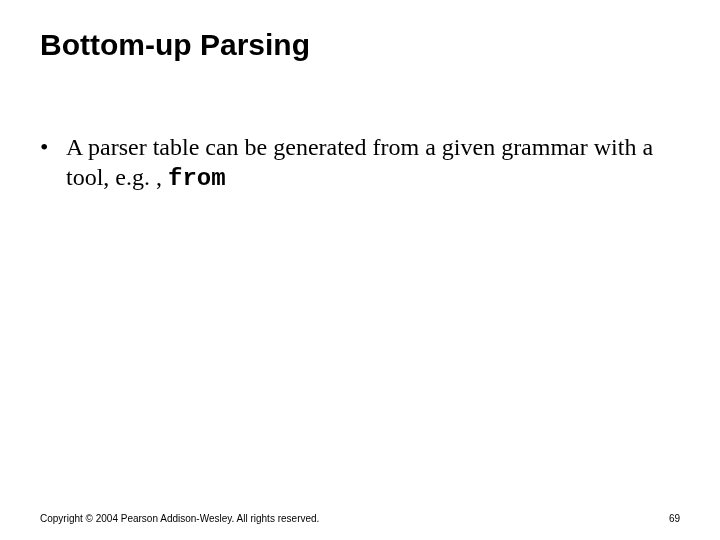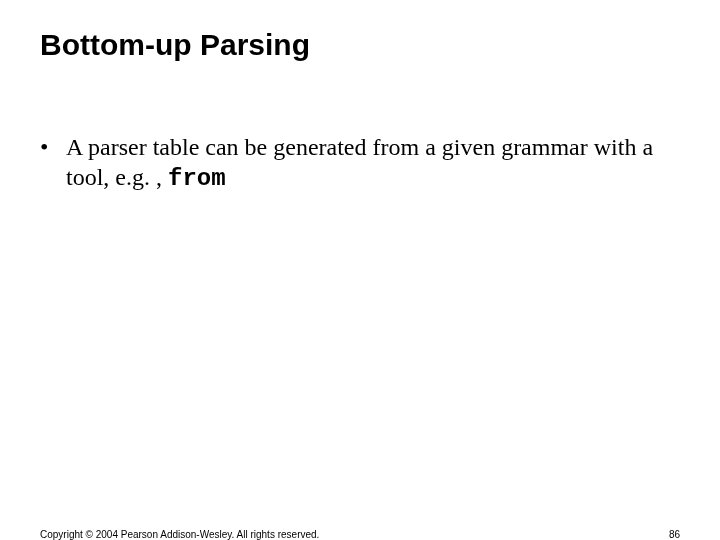--- a/index.html
+++ b/index.html
@@ -4,35 +4,35 @@
 <style>
   * { margin: 0; padding: 0; box-sizing: border-box; }
   html, body { width: 720px; height: 540px; background: #fff; font-family: Arial, Helvetica, sans-serif; color: #000; }
   .slide { position: relative; width: 720px; height: 540px; padding: 28px 40px 20px 40px; }
   .title { font-size: 30px; font-weight: bold; color: #000; margin-bottom: 70px; }
   .body { font-family: "Times New Roman", Times, serif; font-size: 24px; line-height: 1.25; }
   .bullet { display: flex; align-items: flex-start; }
   .bullet-dot { width: 26px; flex: 0 0 26px; text-align: left; }
   .bullet-text { flex: 1; }
   .mono { font-family: "Courier New", Courier, monospace; font-weight: bold; }
-  .footer { position: absolute; bottom: 0; left: 40px; right: 40px; display: flex; justify-content: space-between; align-items: baseline; font-size: 10px; color: #000; }
+  .footer { position: absolute; bottom: 16px; left: 40px; right: 40px; display: flex; justify-content: space-between; align-items: baseline; font-size: 10px; color: #000; }
   .page-num { font-size: 10px; }
 </style>
 </head>
 <body>
 
 <div class="slide">
   <h1 class="title">Bottom-up Parsing</h1>
 
   <div class="body">
     <div class="bullet">
       <div class="bullet-dot">•</div>
       <div class="bullet-text">
         <span>A parser table can be generated from a given grammar with a tool, e.g. , </span><span class="mono">from</span>
       </div>
     </div>
   </div>
 
   <div class="footer">
     <span>Copyright © 2004 Pearson Addison-Wesley. All rights reserved.</span>
-    <span class="page-num">86</span>
+    <span class="page-num">69</span>
   </div>
 </div>
 
 </body></html>

